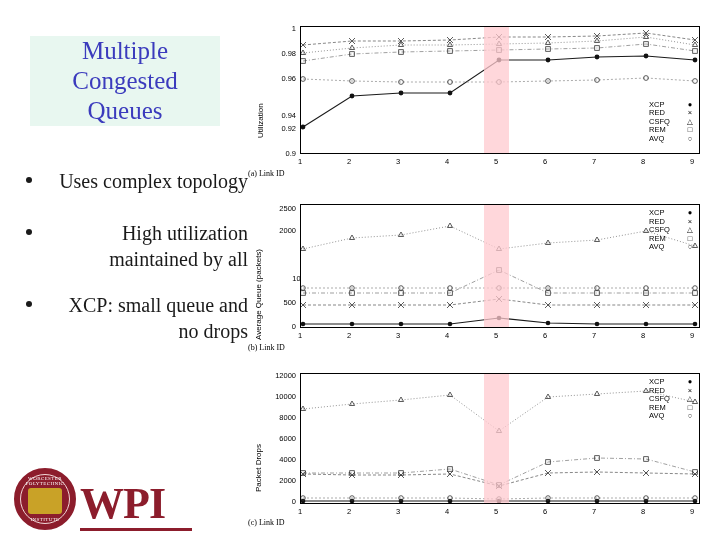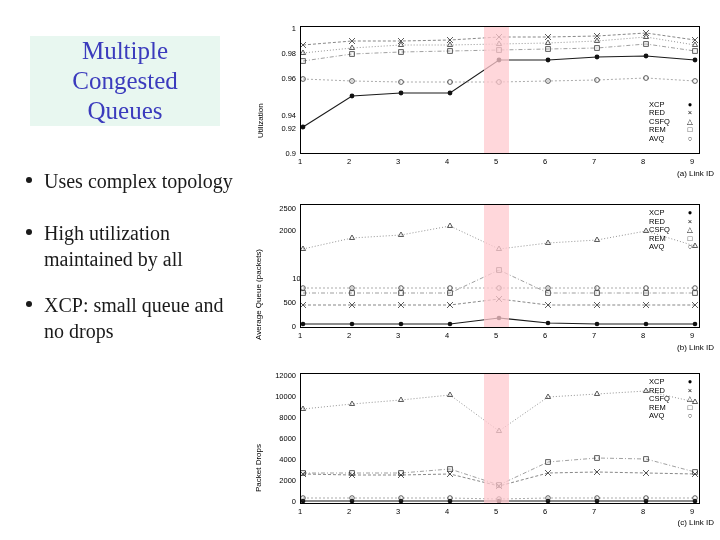--- a/index.html
+++ b/index.html
@@ -25,20 +25,21 @@
   #bullets{
     position:absolute;left:22px;top:168px;width:226px;
     color:#1a1a1a;
     font-size:20px;
     line-height:26px;
   }
   .bullet{
     position:relative;
     padding-left:22px;
     margin-bottom:26px;
+    text-align:right;
   }
   .bullet.tight{margin-bottom:20px;}
   .bullet .dot{
     position:absolute;left:4px;top:9px;
     width:6px;height:6px;border-radius:50%;
     background:#1a1a1a;
   }
   
   #logo{
     position:absolute;left:14px;top:466px;width:180px;height:68px;
@@ -121,22 +122,22 @@
   .xtick{
     position:absolute;
     font-family:"Liberation Sans", sans-serif;
     font-size:7.5px;color:#000;
     text-align:center;
     white-space:nowrap;
   }
   .xcaption{
     position:absolute;
     width:100%;
-    text-align:right;
-    font-family:Liberation Sans, sans-serif;
+    text-align:left;
+    font-family:Liberation Serif, serif;
     font-size:8px;color:#000;
   }
   .legend{
     position:absolute;
     font-family:"Liberation Sans", sans-serif;
     font-size:7.5px;
     color:#000;
     line-height:8.5px;
   }
   .legend .lrow{
@@ -166,20 +167,30 @@
     <div class="bullet tight">
       <span class="dot"></span>
       <span>High utilization maintained by all</span>
     </div>
     <div class="bullet">
       <span class="dot"></span>
       <span>XCP: small queue and no drops</span>
     </div>
   </div>
 
+  <div id="logo">
+    <div id="seal">
+      <div class="ring"></div>
+      <div class="seal-top">WORCESTER POLYTECHNIC</div>
+      <div class="seal-mid"></div>
+      <div class="seal-bot">INSTITUTE</div>
+    </div>
+    <div id="wpi-text">WPI</div>
+    <div id="logo-rule"></div>
+  </div>
 
   <div id="slide-number">56</div>
 </div>
 
 <div id="figure">
 
   <div class="panel" style="top:0;height:176px;">
     <div class="axis-label-y" style="left:8px;top:130px;">Utilization</div>
 
     <div class="ytick" style="left:12px;top:141px;width:36px;">0.9</div>

